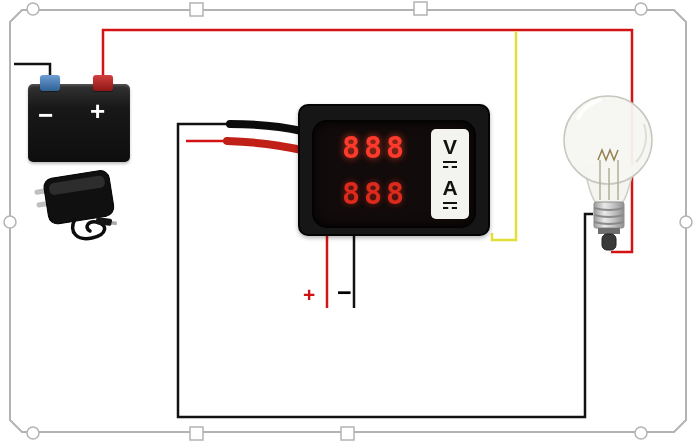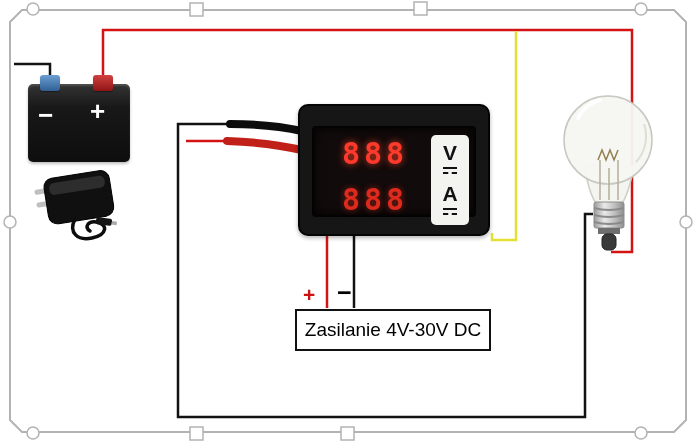--- a/index.html
+++ b/index.html
@@ -23,22 +23,22 @@
   .bat-minus { left:10px; top:18px; font-size:26px; }
   .bat-plus  { left:62px; top:14px; font-size:26px; }
 
   
   .meter {
     position:absolute; left:298px; top:104px; width:192px; height:132px;
     background:#161616; border:2px solid #040404; border-radius:10px;
     box-sizing:border-box; box-shadow:0 2px 4px rgba(0,0,0,.3);
   }
   .meter-display {
-    position:absolute; left:12px; top:20px; width:164px; height:91px;
-    background:#120b0b; border:2px solid #030303; border-radius:4px;
+    position:absolute; left:12px; top:14px; width:164px; height:108px;
+    background:#120b0b; border:2px solid #030303; border-radius:15px;
     box-shadow: inset 0 0 12px #000; box-sizing:border-box;
   }
   .reading {
     position:absolute; left:4px; width:114px; text-align:center;
     font-family:"DejaVu Sans Mono", monospace; font-weight:bold; letter-spacing:4px;
   }
   .reading.volt { top:8px;  font-size:30px; color:#ff392c; text-shadow:0 0 7px rgba(255,70,40,.8); }
   .reading.amp  { top:54px; font-size:30px; color:#de2a1c; text-shadow:0 0 6px rgba(230,50,30,.55); }
   .unit-strip {
     position:absolute; right:5px; top:7px; width:38px; height:90px;
@@ -144,17 +144,14 @@
         <div class="unit unit-v">V</div>
         <div class="dc"></div>
         <div class="unit unit-a">A</div>
         <div class="dc"></div>
       </div>
     </div>
   </div>
 
   <span class="plus-label">+</span>
   <span class="minus-label">−</span>
-  <div class="supply-box">
-    <span>Zasilanie 4V-30V DC</span>
-  </div>
 
 </div>
 
 </body></html>

